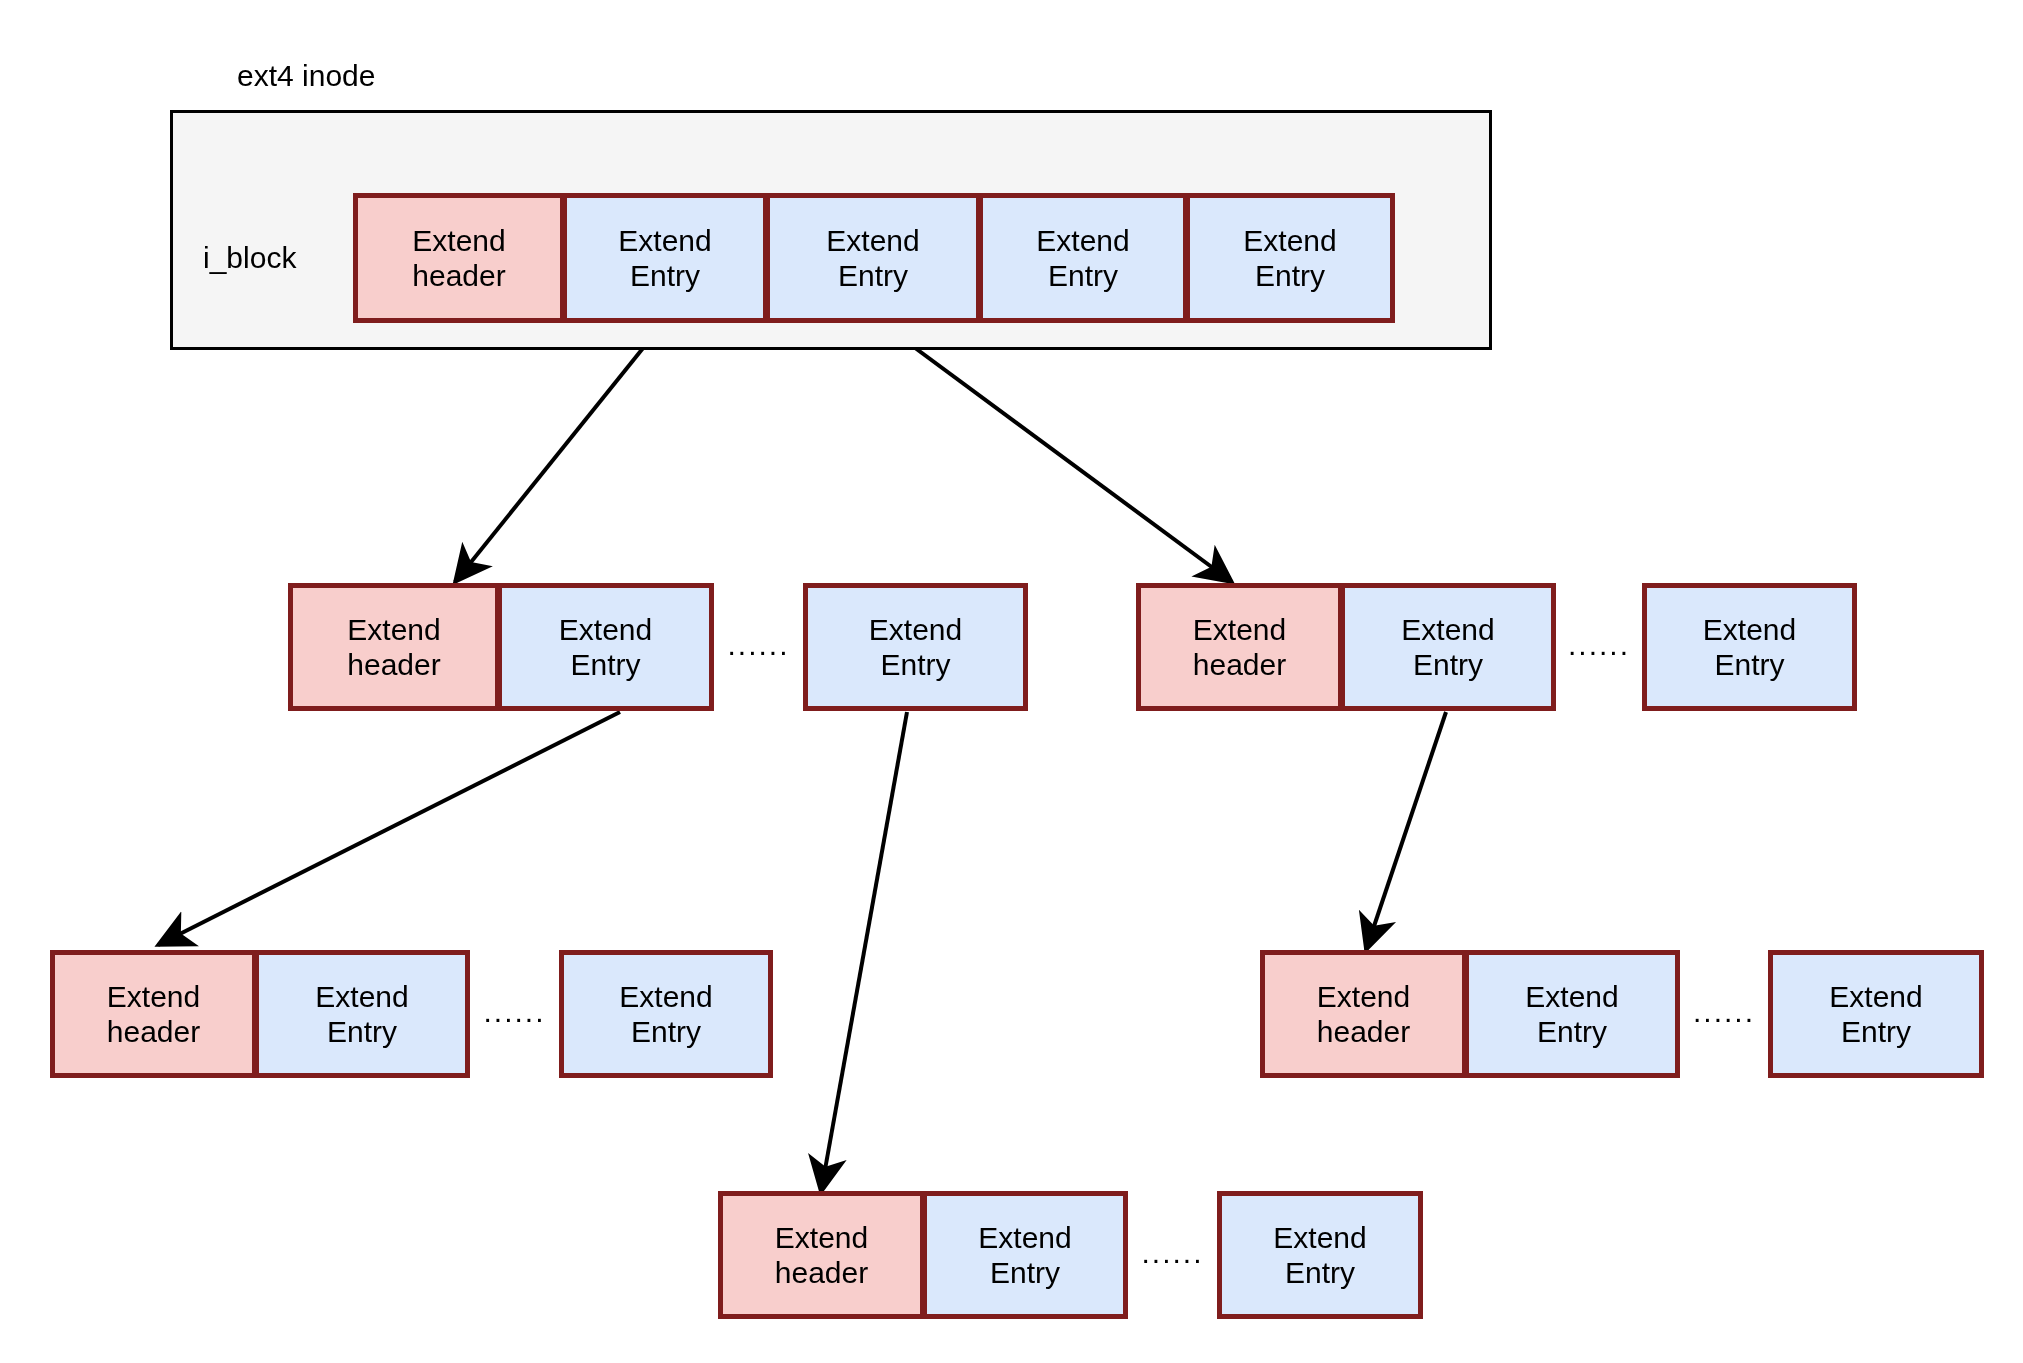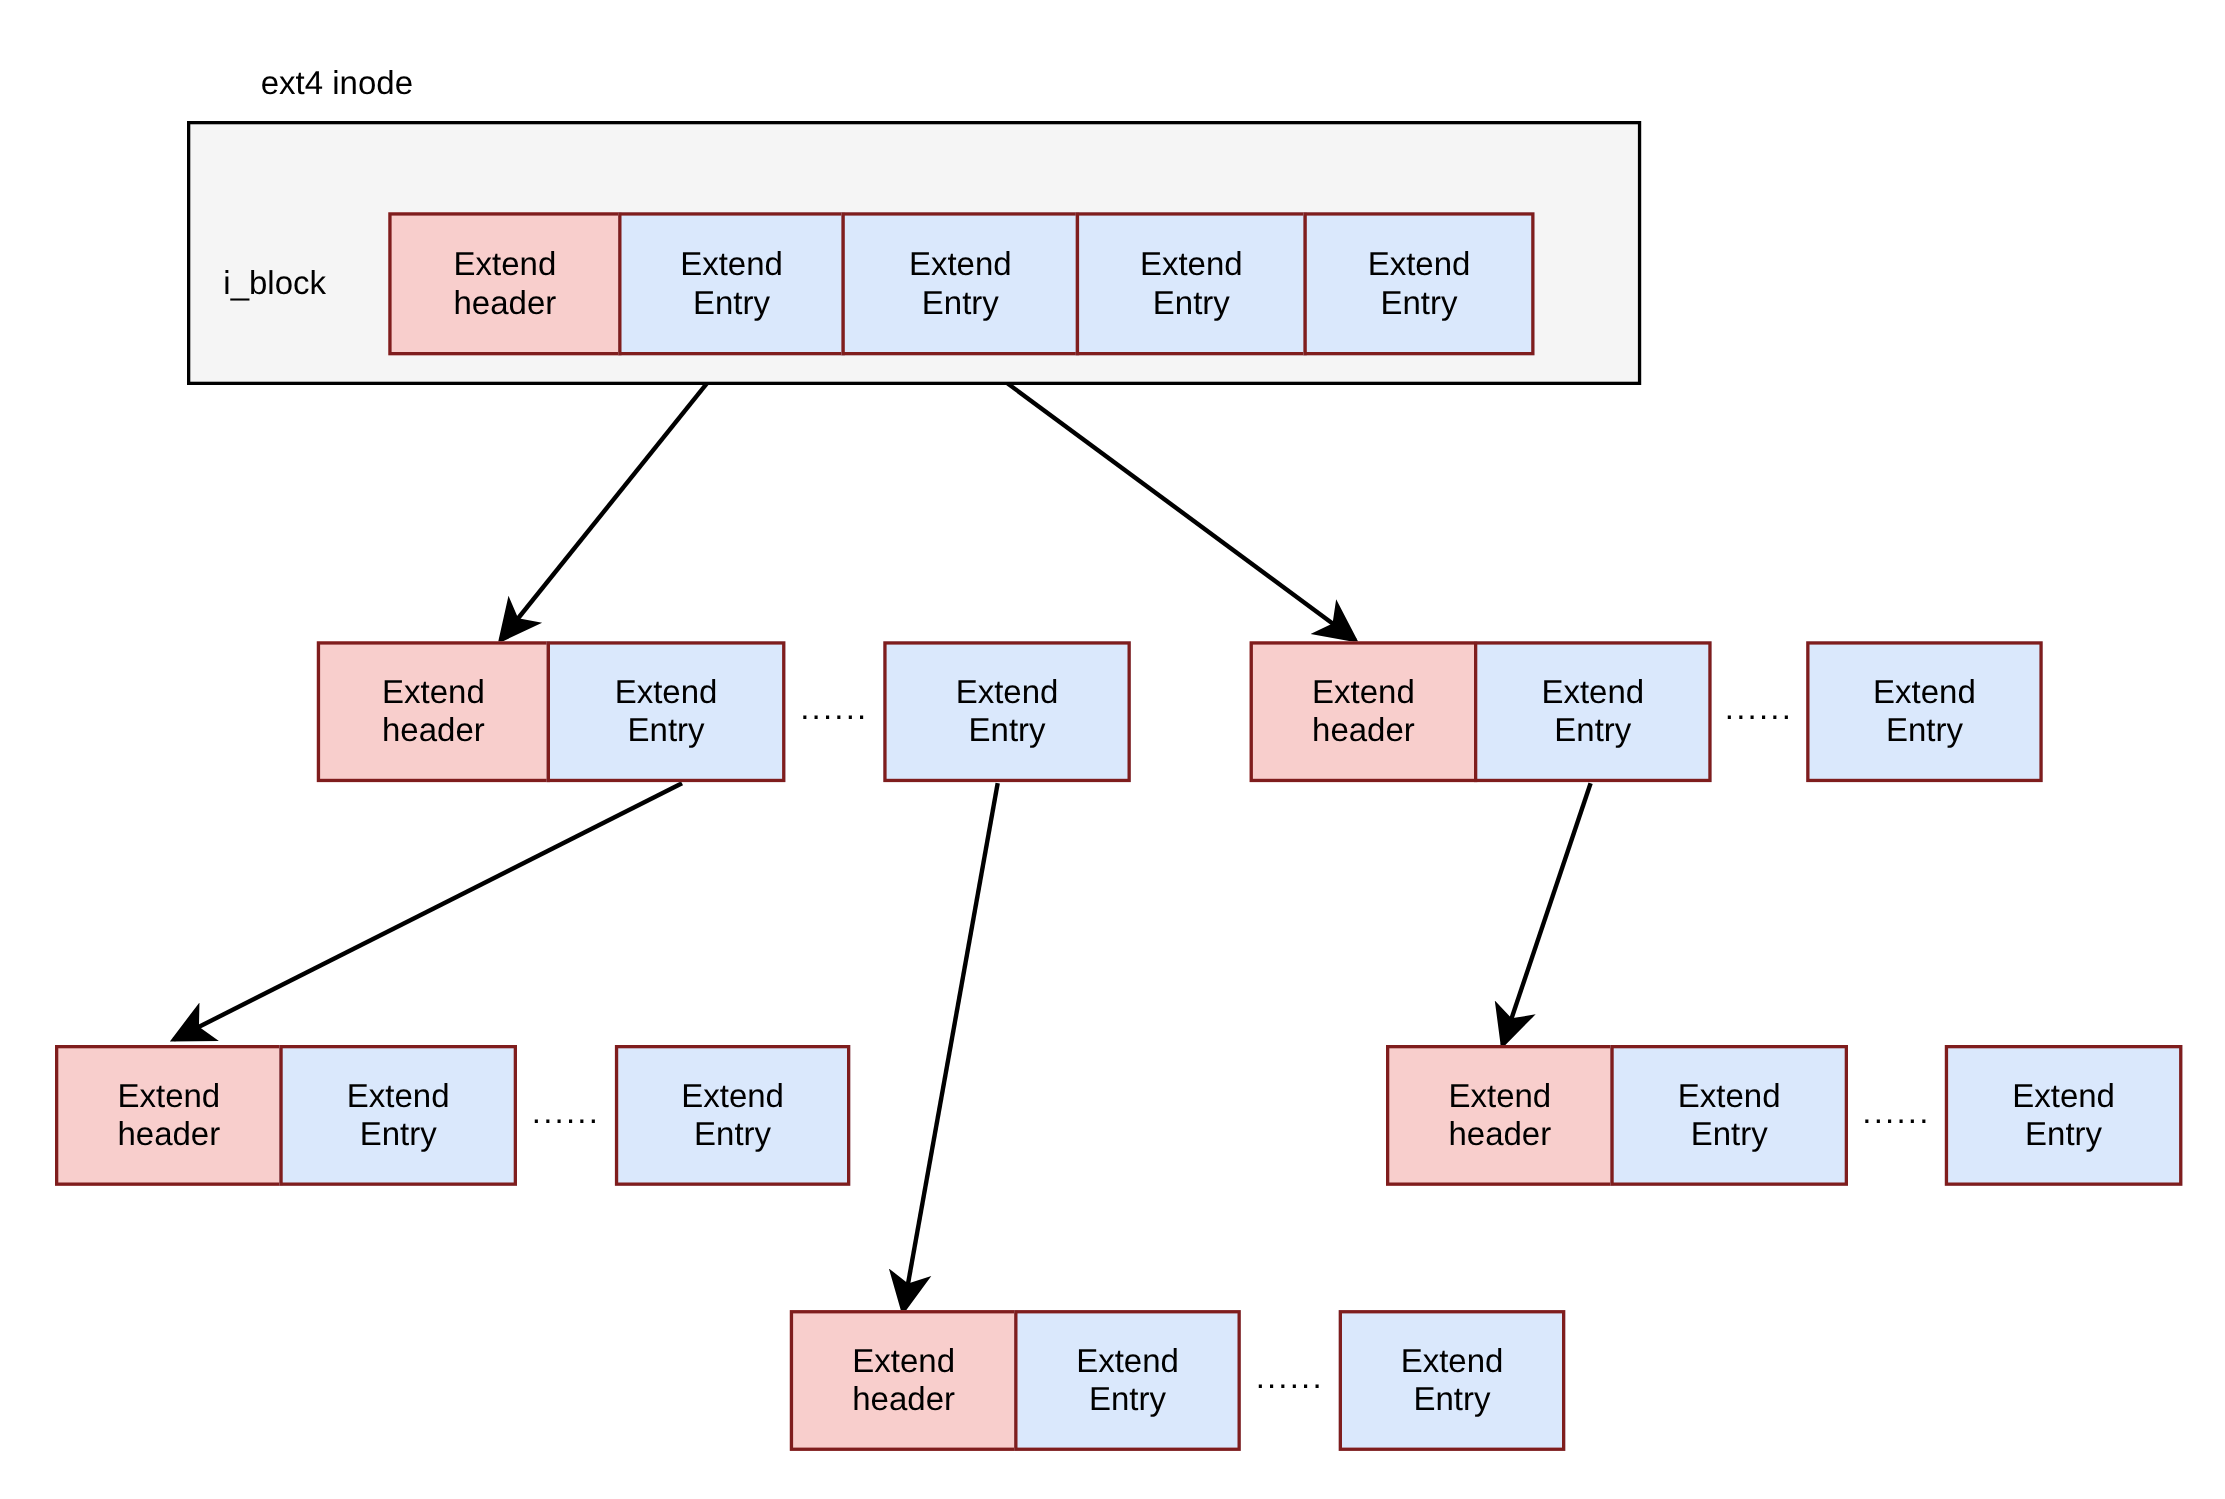--- a/index.html
+++ b/index.html
@@ -42,21 +42,21 @@
     color: #000000;
     white-space: nowrap;
   }
   .cellrow {
     position: absolute;
     display: flex;
     align-items: stretch;
   }
   .cell {
     box-sizing: border-box;
-    border: 3px solid #7f1d1d;
+    border: 5px solid #7f1d1d;
     display: flex;
     align-items: center;
     justify-content: center;
     text-align: center;
     font-size: 30px;
     color: #000000;
     line-height: 1.18;
     white-space: pre-line;
   }
   .cell.header { background: #f8cecc; }

